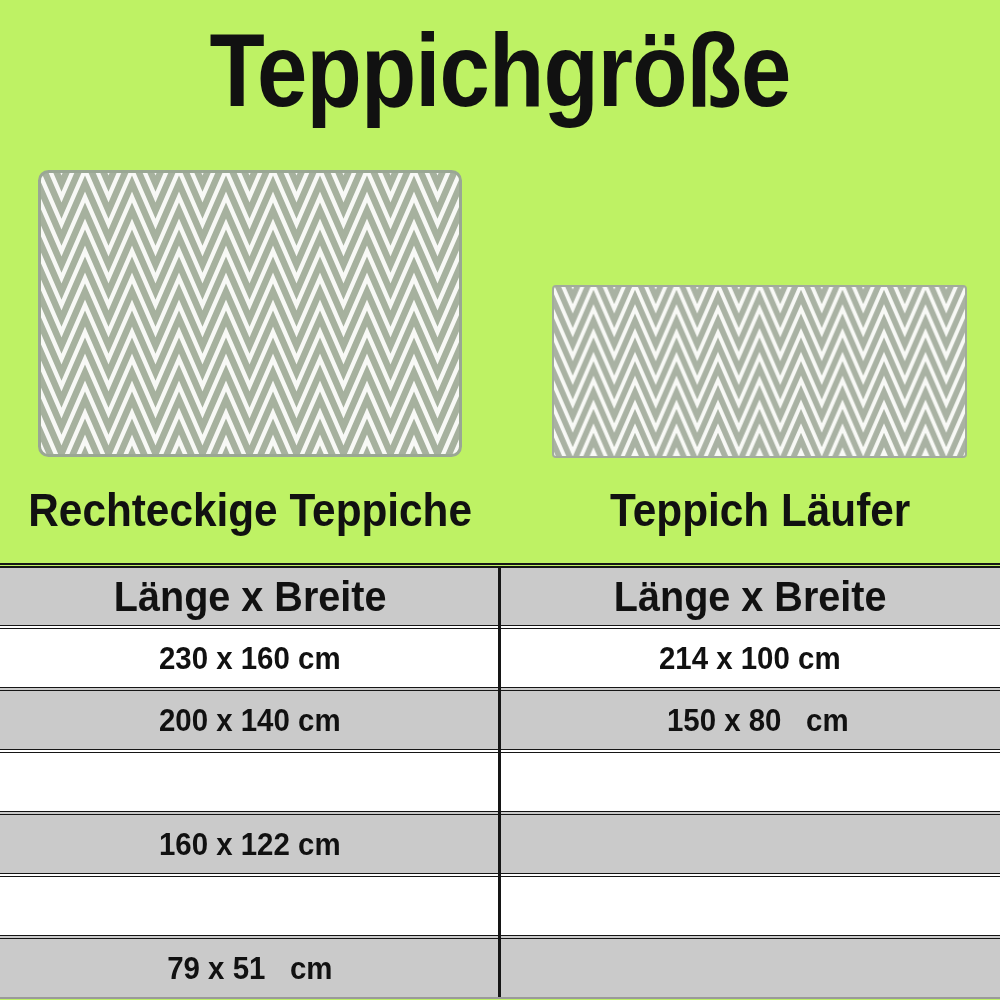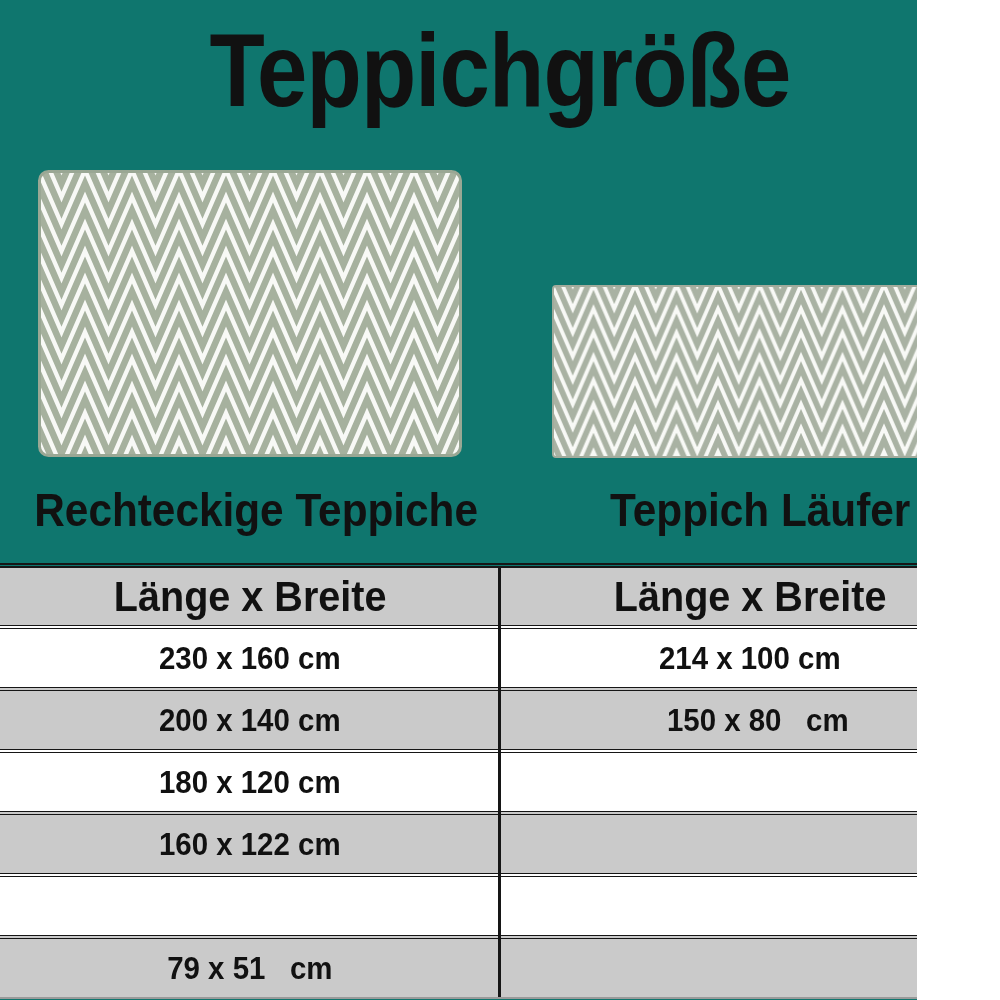--- a/index.html
+++ b/index.html
@@ -1,36 +1,36 @@
 <!DOCTYPE html>
 <html><head>
 <meta charset="utf-8">
 <style>
   html,body{margin:0;padding:0;background:#fff;}
   .page{
-    position:relative;width:917px;height:1000px;overflow:hidden;background:#0f766e;
+    position:relative;width:1000px;height:1000px;overflow:hidden;background:#bef264;
     font-family:"Liberation Sans", sans-serif;color:#111;
   }
   .cond{display:inline-block;transform:scaleX(.92);transform-origin:50% 50%;white-space:pre;}
   .cond-t{display:inline-block;transform:scaleX(.87);transform-origin:50% 50%;white-space:pre;}
 
   .title{
     position:absolute;top:16px;left:0;width:1000px;text-align:center;
     font-size:104px;line-height:1.04;font-weight:700;letter-spacing:-1px;margin:0;
   }
 
   .rug{position:absolute;display:block;}
   .rug-left{left:38px;top:170px;}
   .rug-right{left:552px;top:285px;}
 
   .rug-label{
     position:absolute;top:484px;height:52px;line-height:52px;text-align:center;
     font-size:46px;font-weight:700;
   }
-  .rug-label.left{left:6px;width:500px;}
+  .rug-label.left{left:0;width:500px;}
   .rug-label.right{left:510px;width:500px;}
 
   .size-table{
     position:absolute;top:563px;left:0;width:1000px;
     border-top:5px double #161616;border-bottom:2px solid #9a9a9a;
   }
   .thead{height:57px;background:#cacaca;display:flex;}
   .trow{height:58px;border-top:4px double #161616;display:flex;background:#ffffff;}
   .trow.g{background:#cacaca;gap:8px;}
   .cell{
@@ -112,23 +112,20 @@
       <div class="cell">
         <span class="cond">200 x 140 cm</span>
       </div>
       <div class="cell">
         <span class="cond">150 x 80   cm</span>
       </div>
     </div>
 
     <div class="trow">
       <div class="cell">
-        <span class="cond">180 x 120 cm</span>
-      </div>
-      <div class="cell">
         <span class="cond"></span>
       </div>
     </div>
 
     <div class="trow g">
       <div class="cell">
         <span class="cond">160 x 122 cm</span>
       </div>
       <div class="cell">
         <span class="cond"></span>

